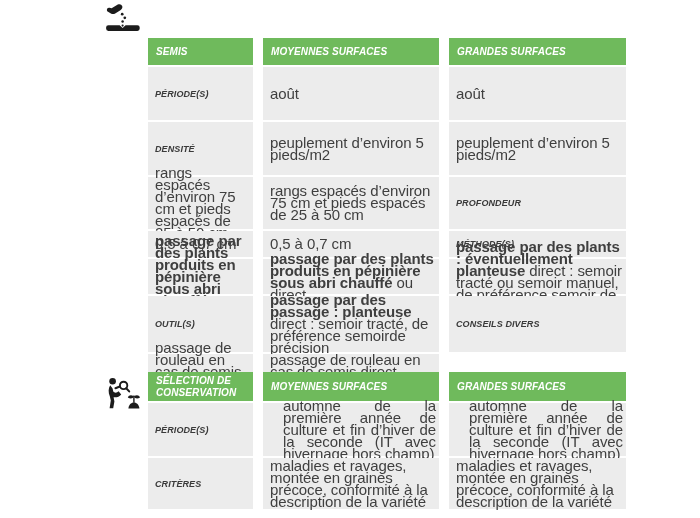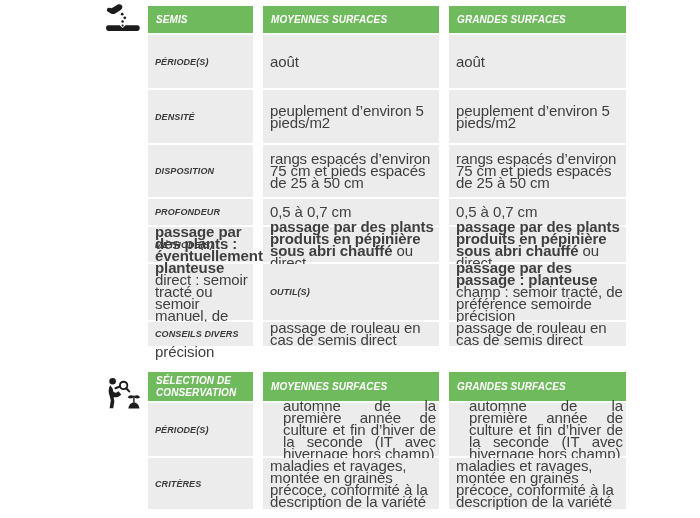--- a/index.html
+++ b/index.html
@@ -16,21 +16,21 @@
 
   .table-block { position: absolute; }
   #table-semis { left: 148px; top: 6px; }
   #table-selection { left: 148px; top: 372px; }
 
   .grid {
     display: grid;
     grid-template-columns: 105px 176px 177px;
     gap: 2px 10px;
   }
-  #table-semis .grid { grid-template-rows: 27px 53px 53px 52px 26px 35px 56px 24px; }
+  #table-semis .grid { grid-template-rows: 27px 53px 53px 52px 26px 35px 56px 24px; margin-top: 32px; }
   #table-selection .grid { grid-template-rows: 29px 53px 51px; }
 
   .cell { display: flex; align-items: center; }
 
   .header {
     background: var(--green, #6FBA5C);
     color: var(--header-text, #ffffff);
     font-size: 10px; font-weight: bold; font-style: italic;
     padding: 0 6px 0 8px; line-height: 11.5px;
     letter-spacing: 0.1px;
@@ -95,21 +95,20 @@
         <div class="cell content">
           <div class="txt"><span class="seg">août</span></div>
         </div>
         <div class="cell label">DENSITÉ</div>
         <div class="cell content">
           <div class="txt"><span class="seg">peuplement d’environ 5 pieds/m2</span></div>
         </div>
         <div class="cell content">
           <div class="txt"><span class="seg">peuplement d’environ 5 pieds/m2</span></div>
         </div>
-        <div class="cell label">DISPOSITION</div>
         <div class="cell content">
           <div class="txt"><span class="seg">rangs espacés d’environ 75 cm et pieds espacés de 25 à 50 cm</span></div>
         </div>
         <div class="cell content">
           <div class="txt"><span class="seg">rangs espacés d’environ 75 cm et pieds espacés de 25 à 50 cm</span></div>
         </div>
         <div class="cell label">PROFONDEUR</div>
         <div class="cell content">
           <div class="txt"><span class="seg">0,5 à 0,7 cm</span></div>
         </div>
@@ -121,21 +120,21 @@
           <div class="txt"><strong class="seg-bold">passage par des plants produits en pépinière sous abri chauffé</strong><span class="seg"> ou direct</span></div>
         </div>
         <div class="cell content">
           <div class="txt"><strong class="seg-bold">passage par des plants produits en pépinière sous abri chauffé</strong><span class="seg"> ou direct</span></div>
         </div>
         <div class="cell content">
           <div class="txt"><strong class="seg-bold">passage par des plants : éventuellement planteuse</strong><span class="seg"> direct : semoir tracté ou semoir manuel, de préférence semoir de précision</span></div>
         </div>
         <div class="cell label">OUTIL(S)</div>
         <div class="cell content">
-          <div class="txt"><strong class="seg-bold">passage par des passage : planteuse</strong><span class="seg"> champ : semoir tracté, de préférence semoirde précision</span></div>
+          <div class="txt"><strong class="seg-bold">passage par des passage : planteuse</strong><span class="seg"> direct : semoir tracté, de préférence semoirde précision</span></div>
         </div>
         <div class="cell label">CONSEILS DIVERS</div>
         <div class="cell content">
           <div class="txt"><span class="seg">passage de rouleau en cas de semis direct</span></div>
         </div>
         <div class="cell content">
           <div class="txt"><span class="seg">passage de rouleau en cas de semis direct</span></div>
         </div>
       </div>
   </section>

